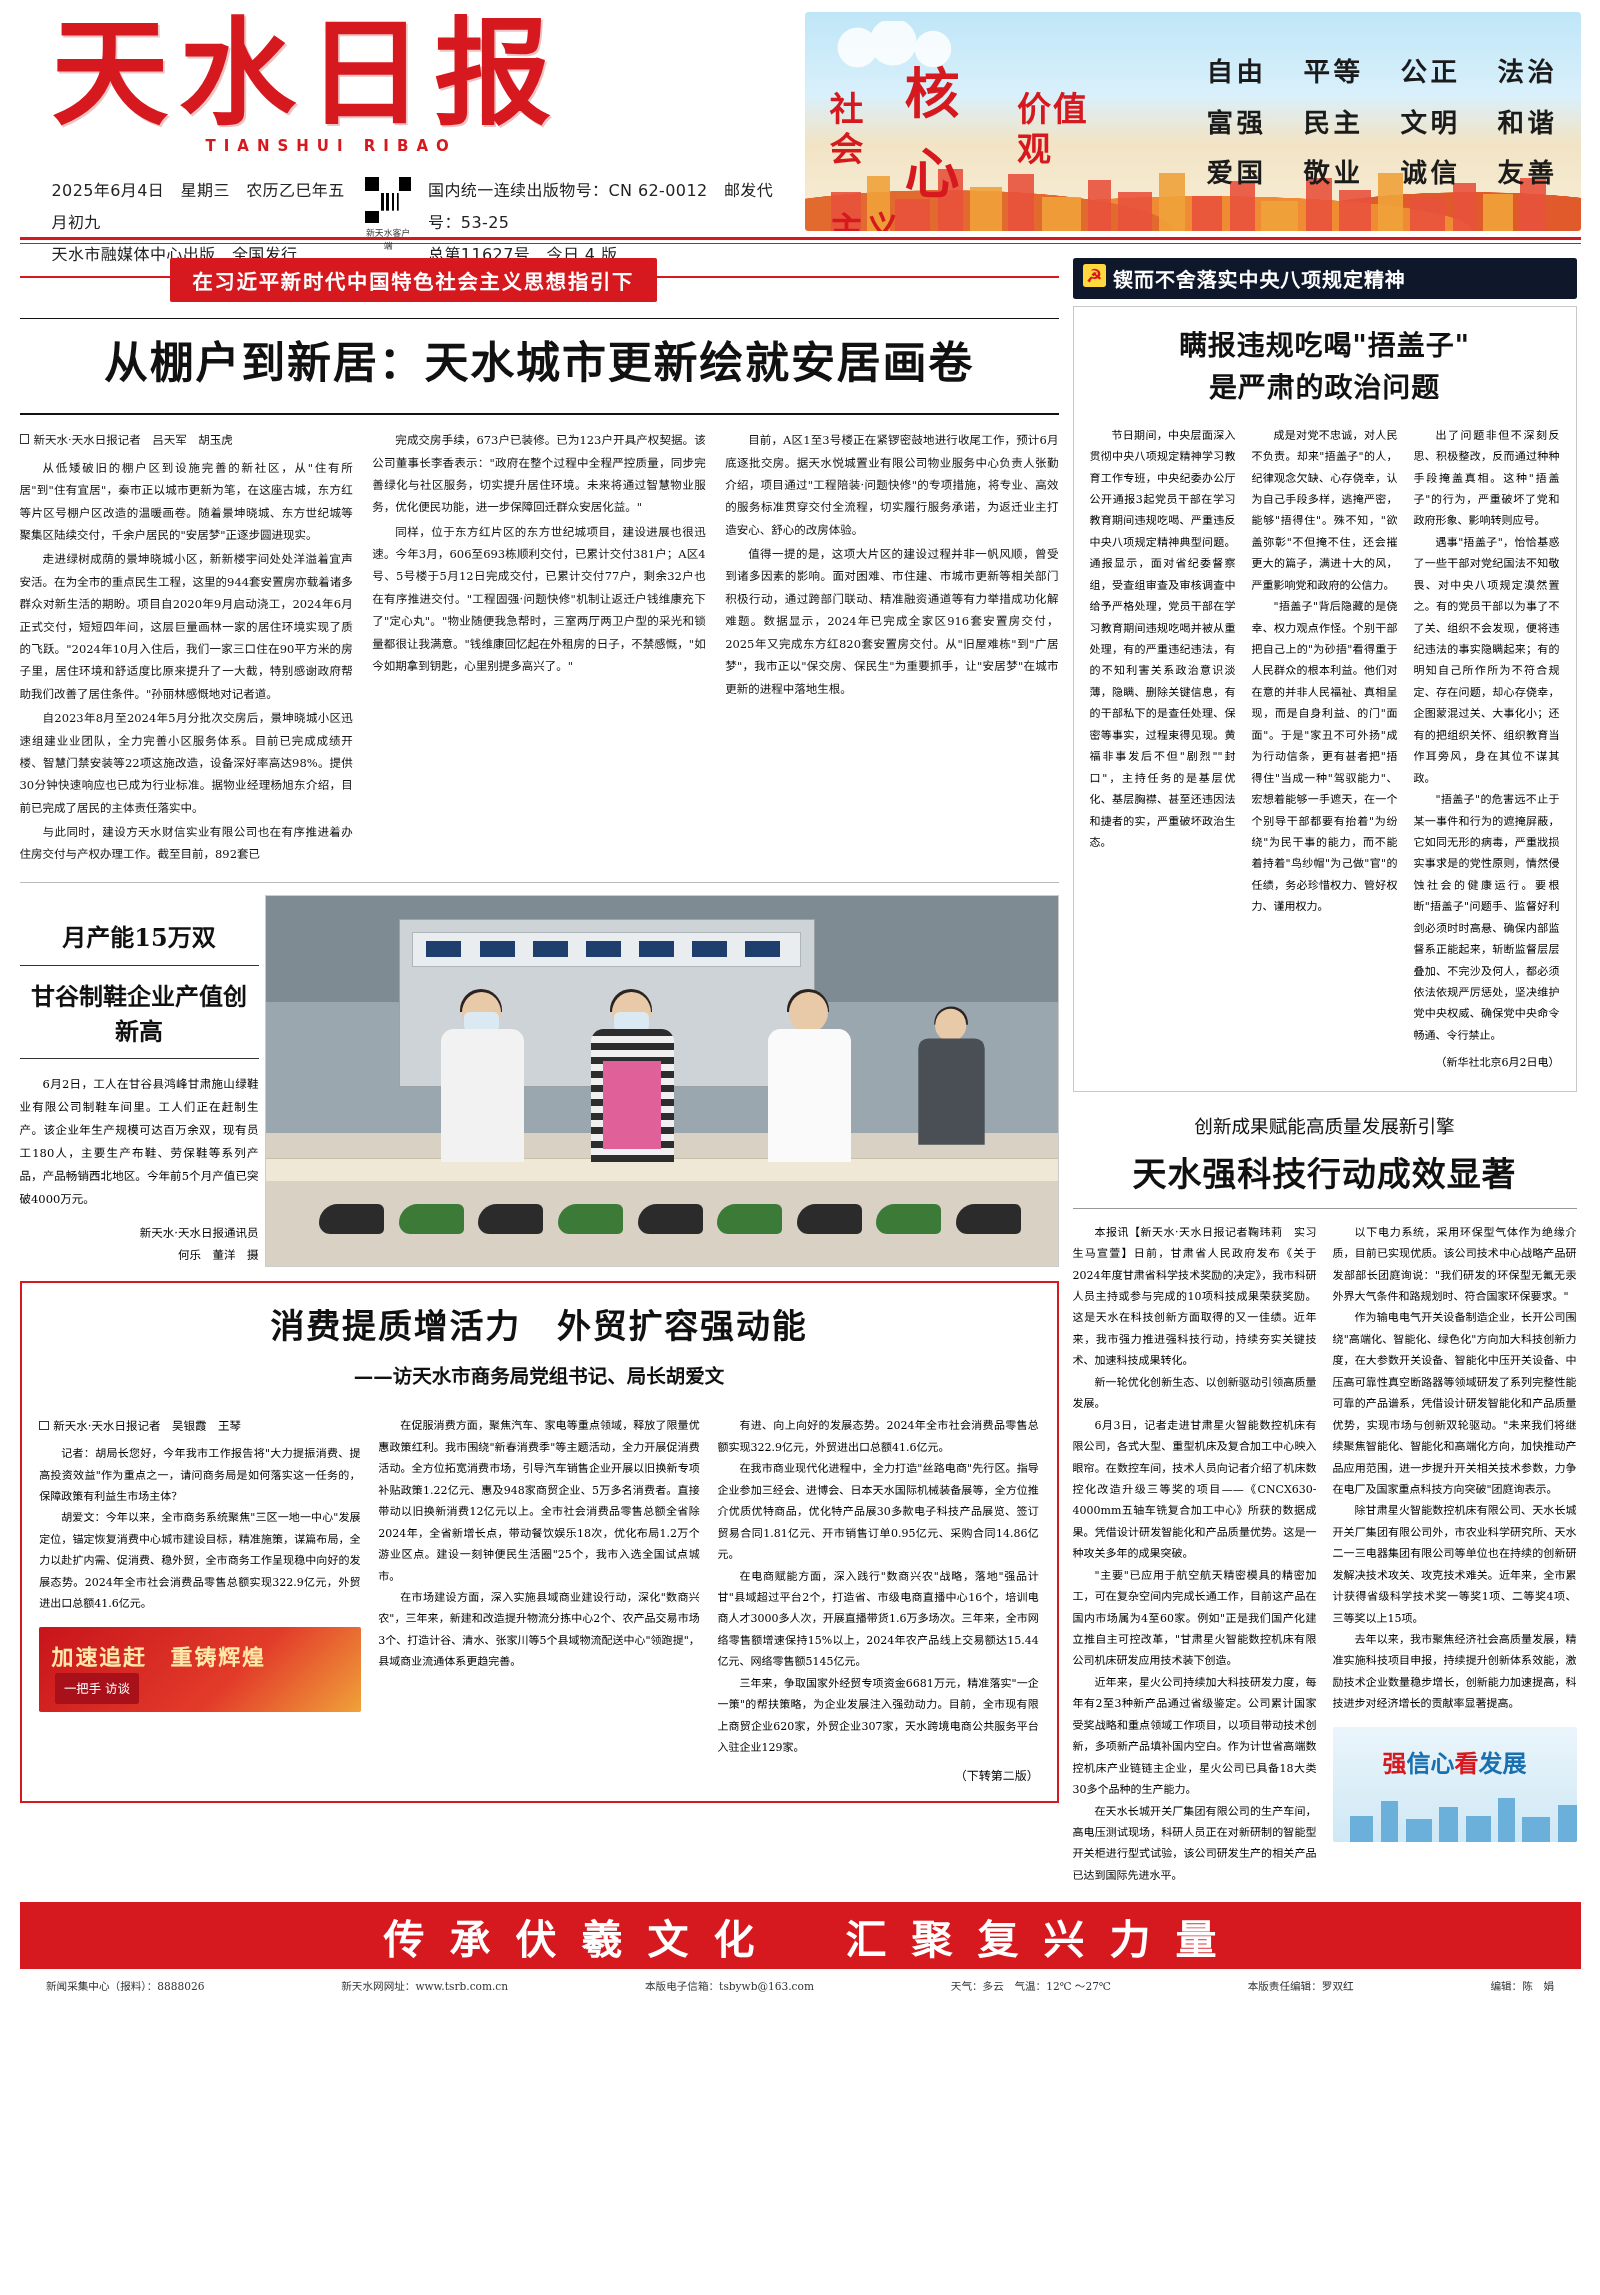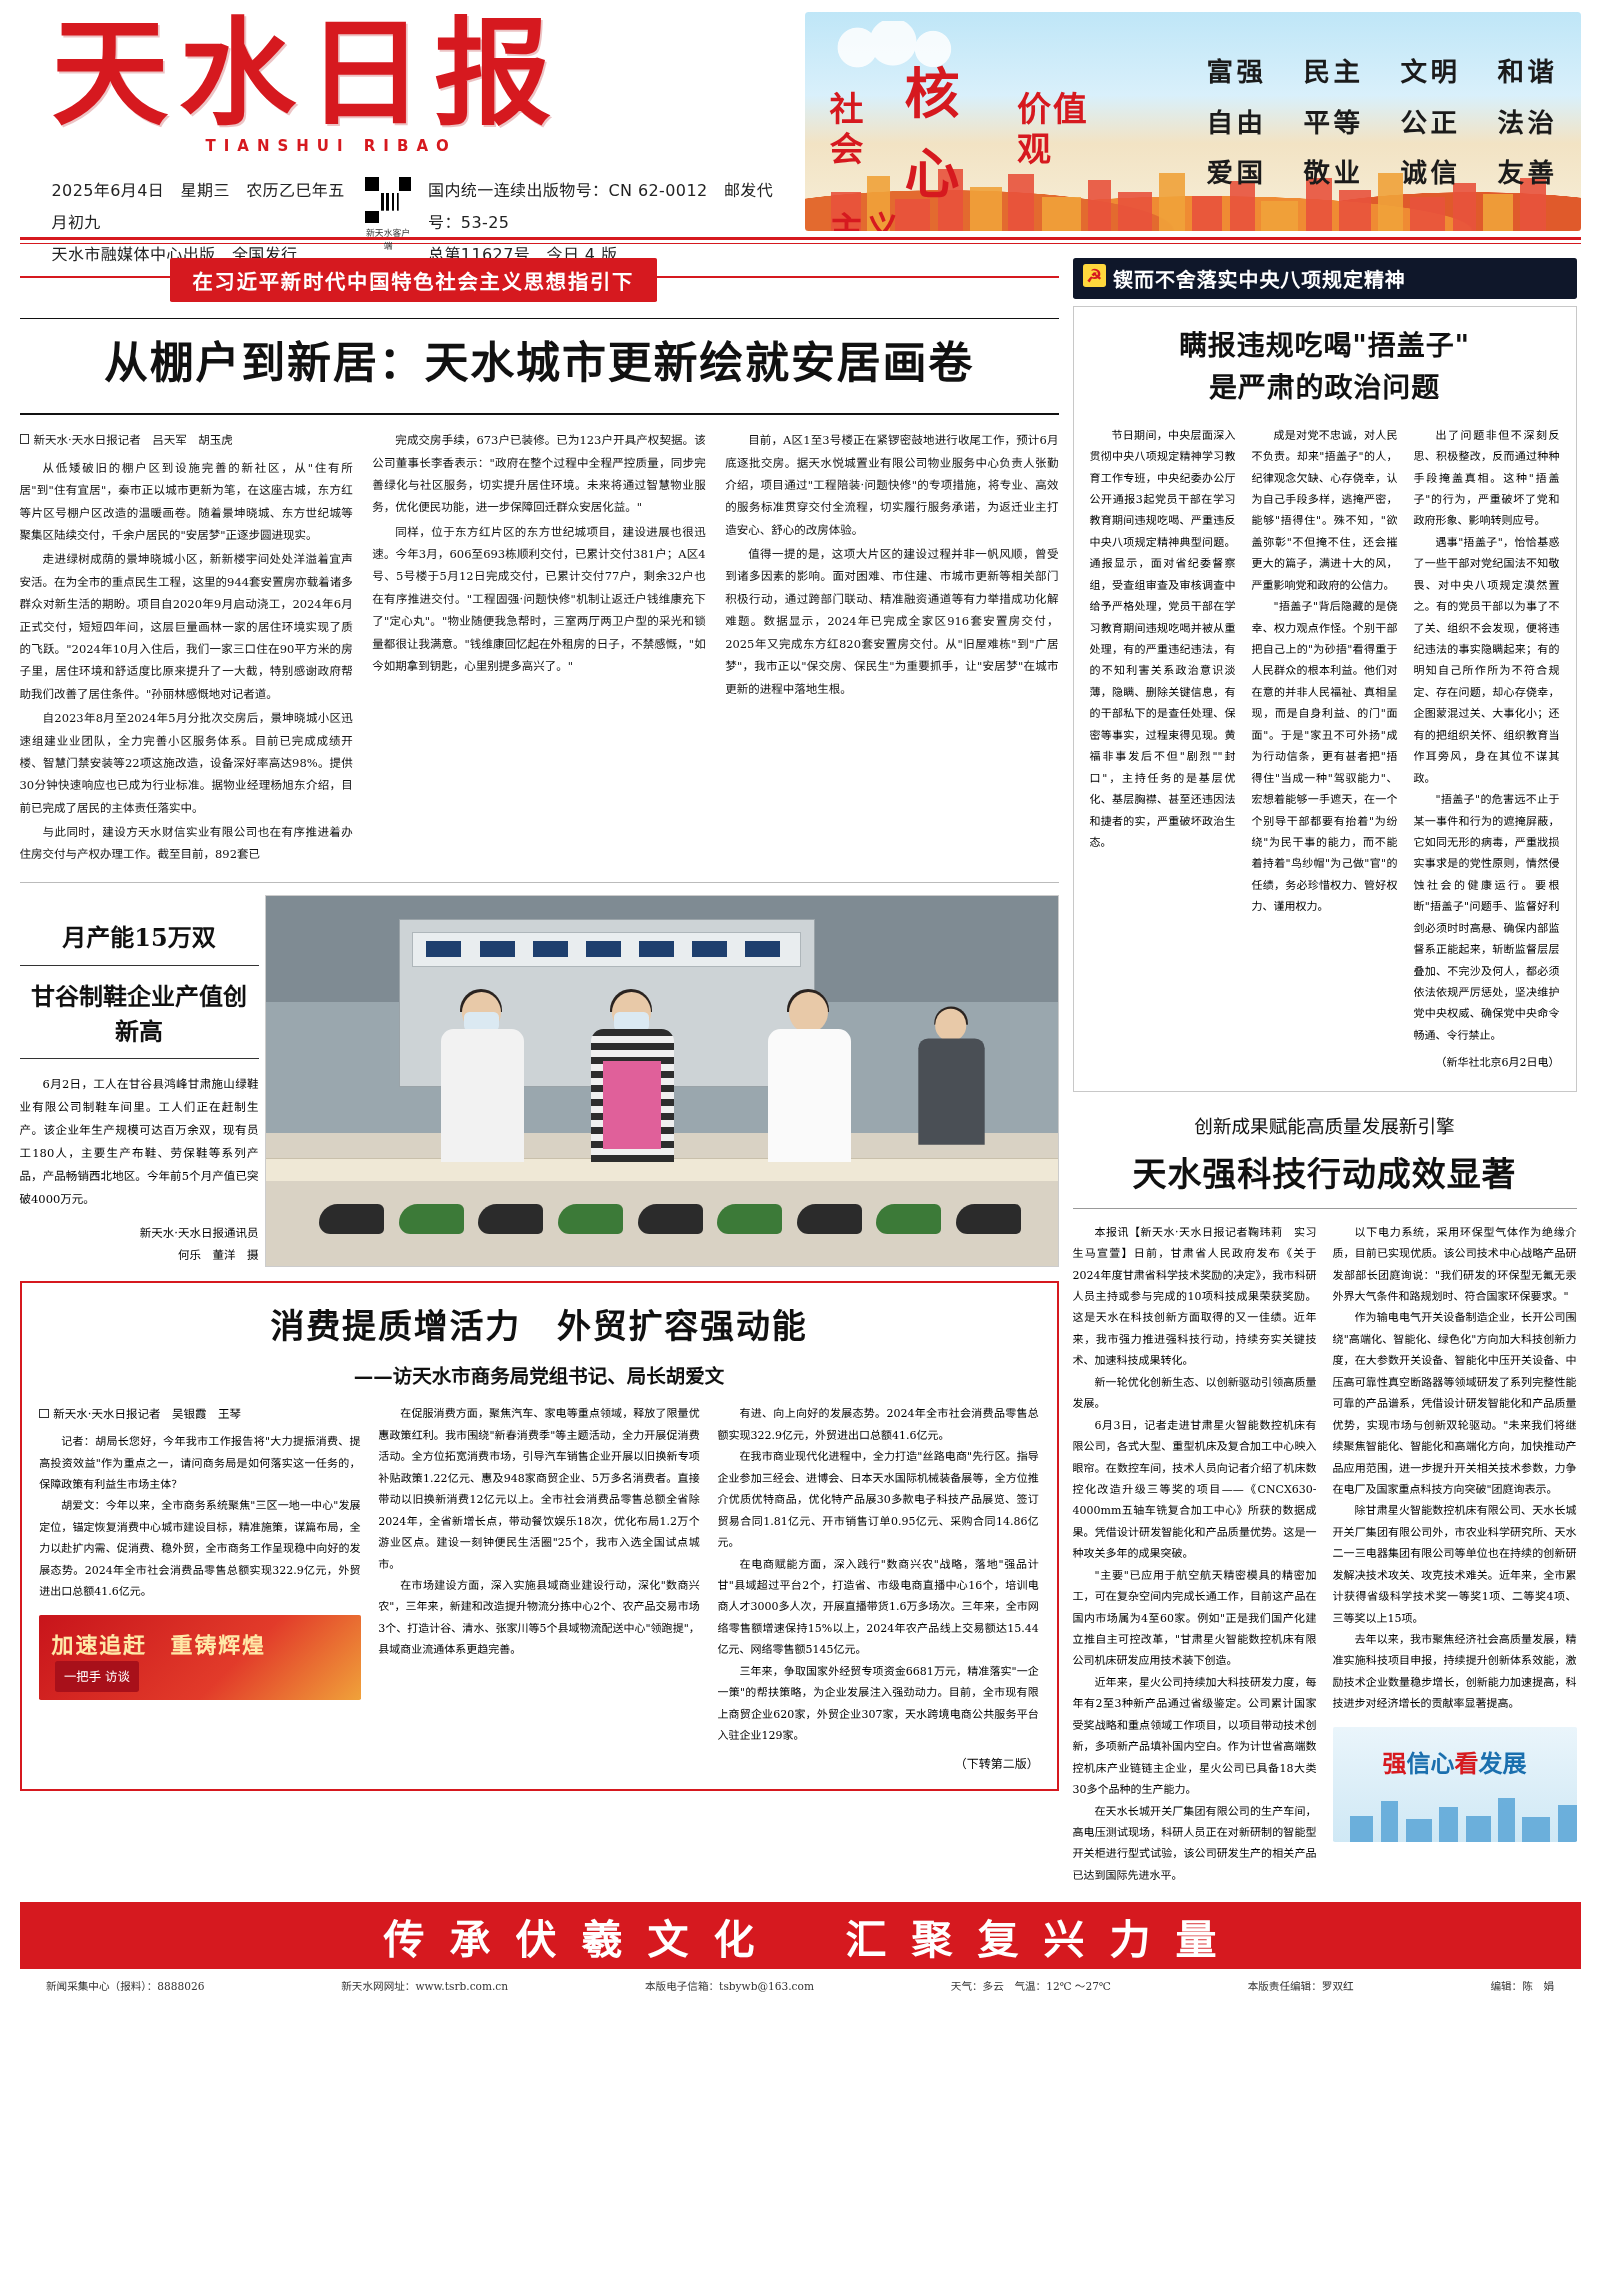--- a/index.html
+++ b/index.html
@@ -139,21 +139,21 @@
   .p-body.dark { background:#4a4f55; }
   .p-body.stripe { background: repeating-linear-gradient(0deg,#2d2d2d 0 7px,#f0f0f0 7px 14px); }
   .p-apron { position:absolute; top:69px; left:19.5px; width:58px; height:88px; background:#e0609a; }
   .mask { position:absolute; top:19.5px; left:30px; width:35px; height:19.5px; background:#dbe9f2; border-radius:5.3px;}
 
   
   .red-box { border: 2.7px solid #d6191f; margin-top: 14px; padding: 16px 17.7px 12.4px; position:relative; }
   .rb-title { font-family:"DejaVu Serif","Liberation Serif",serif; font-weight:700; font-size:34px;
               text-align:center; color:#111; letter-spacing:1.8px; }
   .rb-sub { font-family:"DejaVu Serif","Liberation Serif",serif; font-weight:700; font-size:19.5px;
-            text-align:center; color:#111; margin-top: 12.4px; margin-bottom: 14px;}
+            text-align:center; color:#111; margin-top: 12.4px; margin-bottom: 26px;}
   .rb-cols { display:flex; gap:17.7px; }
   .rb-col { flex:1; font-size:11px; line-height:1.95; text-align:justify;
             font-family:"DejaVu Serif","Liberation Serif",serif; }
   .rb-col p { text-indent:2em; }
   .rb-badge { margin-top: 12.4px; height: 85px; background: linear-gradient(135deg,#c8141b,#e23b2a 60%, #f0a23a);
               position:relative; border-radius:1.8px; overflow:hidden;}
   .rb-badge .bt { position:absolute; top:8.8px; left:12.4px; color:#ffe9a8; font-weight:700; font-size:22px;
                   font-family:"DejaVu Serif","Liberation Serif",serif; letter-spacing:1.8px; white-space:nowrap;}
   .rb-badge .bs { position:absolute; top:46px; left:16px; color:#fff; font-size:12.4px;
                   background:#a8101a; padding:3.5px 8.8px; border-radius:2.7px; }
@@ -258,30 +258,30 @@
           <span class="cs-big">核心</span>
           <span class="cs-red">价值观</span>
         </div>
         <div class="cs-row">
           <span class="cs-red">主义</span>
         </div>
 
       </div>
       <div class="core-values">
         <div class="cv-row">
+          <span>自由</span>
+          <span>平等</span>
+          <span>公正</span>
+          <span>法治</span>
+        </div>
+        <div class="cv-row">
           <span>富强</span>
           <span>民主</span>
           <span>文明</span>
           <span>和谐</span>
-        </div>
-        <div class="cv-row">
-          <span>自由</span>
-          <span>平等</span>
-          <span>公正</span>
-          <span>法治</span>
         </div>
         <div class="cv-row">
           <span>爱国</span>
           <span>敬业</span>
           <span>诚信</span>
           <span>友善</span>
         </div>
       </div>
     </div>
   </div>

